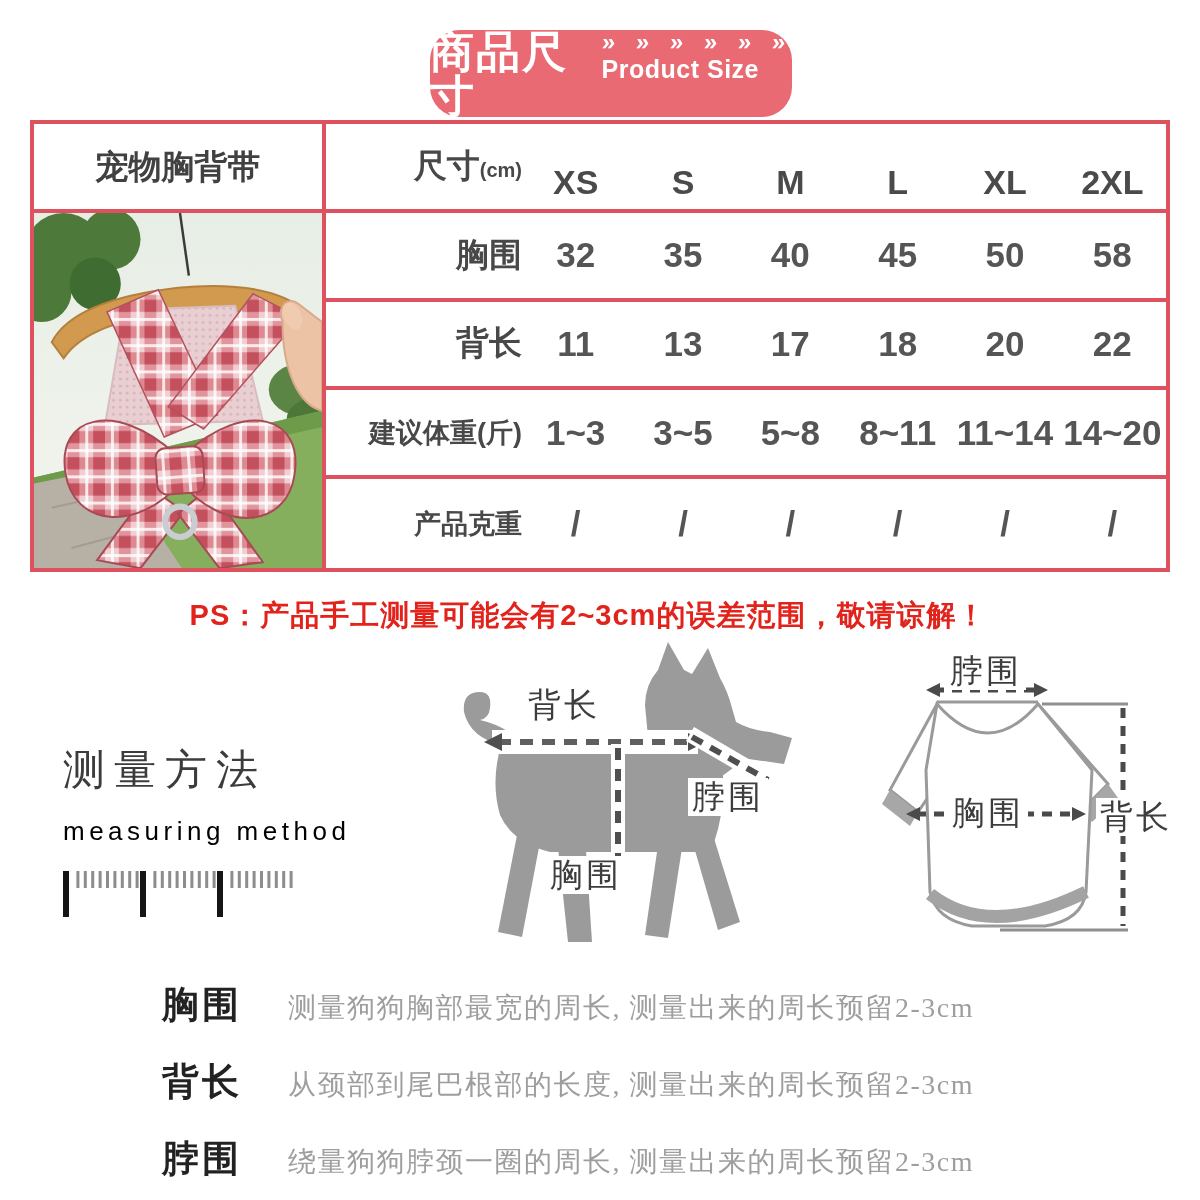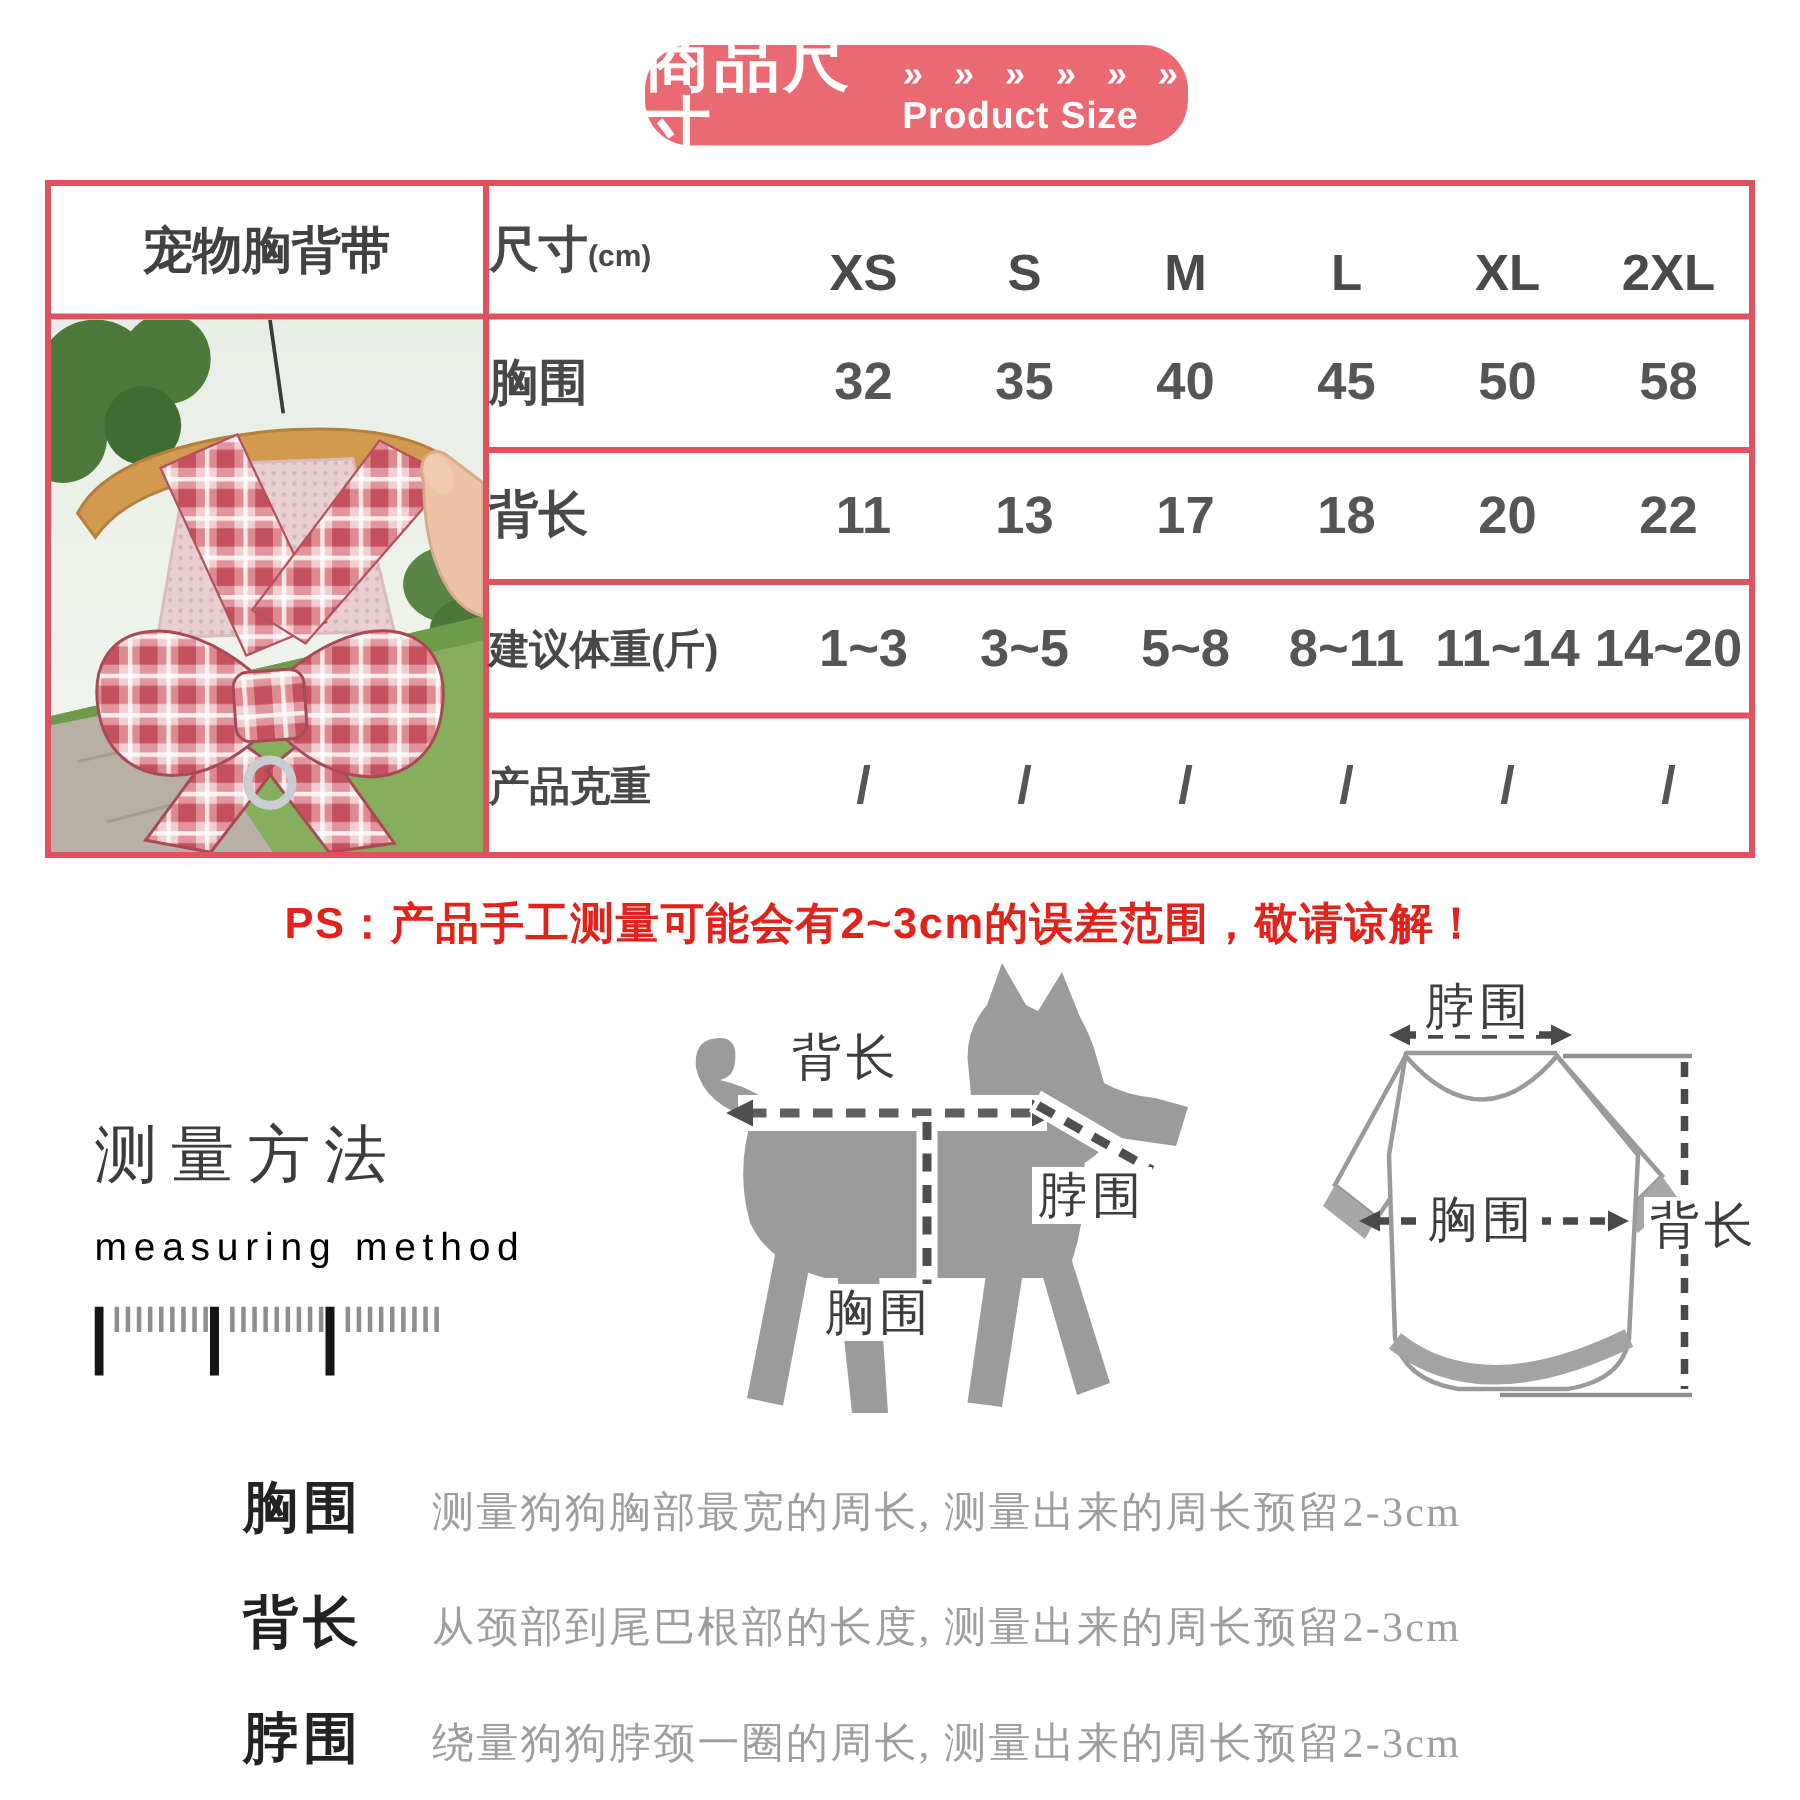--- a/index.html
+++ b/index.html
@@ -4,41 +4,41 @@
 <style>
   :root{
     --red:#de5260; --banner:#e96a73; --note:#e2231c;
     --ink:#4a4a4a; --gray:#9c9c9c; --sil:#9b9b9b;
   }
   *{margin:0;padding:0;box-sizing:border-box;}
   body{background:#fff;font-family:"Liberation Sans",sans-serif;}
   .page{position:relative;width:1200px;height:1200px;background:#fff;overflow:hidden;}
 
   
-  .banner{position:absolute;left:430px;top:30px;width:362px;height:67px;
-    background:var(--banner);border-radius:30px;display:flex;align-items:center;
+  .banner{position:absolute;left:430px;top:30px;width:362px;height:87px;
+    background:var(--banner);border-radius:30px;display:flex;align-items:flex-start;
     justify-content:center;gap:14px;color:#fff;}
   .banner-title{font-size:44px;font-weight:bold;letter-spacing:2px;line-height:1;}
   .banner-right{display:flex;flex-direction:column;align-items:flex-start;line-height:1;}
   .banner-chevrons{font-size:24px;font-weight:bold;letter-spacing:7px;transform:skewX(-6deg);white-space:nowrap;}
   .banner-sub{font-size:25px;font-weight:bold;margin-top:3px;letter-spacing:0.5px;}
 
   
   .size-table{position:absolute;left:30px;top:120px;width:1140px;height:452px;
     border:4px solid var(--red);display:grid;grid-template-columns:292px 1fr;background:#fff;}
   .left-col{display:grid;grid-template-rows:1fr 4fr;border-right:4px solid var(--red);}
   .title-cell{border-bottom:4px solid var(--red);display:flex;flex-direction:column;
     align-items:center;justify-content:center;color:#414141;font-size:33px;font-weight:bold;line-height:1.25;gap:34px;}
   .photo-cell{position:relative;overflow:hidden;}
   .photo-cell svg{display:block;width:100%;height:100%;}
   .right-col{display:grid;grid-template-rows:repeat(5,1fr);}
   .trow{display:grid;grid-template-columns:196px repeat(6,1fr);align-items:center;
     border-bottom:4px solid var(--red);color:var(--ink);}
   .trow:last-child{border-bottom:none;}
-  .tlabel{text-align:left;font-size:33px;font-weight:bold;color:#484848;white-space:nowrap;}
+  .tlabel{text-align:right;font-size:33px;font-weight:bold;color:#484848;white-space:nowrap;}
   .tlabel .unit{font-size:20px;font-weight:bold;}
   .tlabel.small{font-size:27px;}
   .tcell{text-align:center;font-size:35px;color:#555;font-weight:bold;}
   .tcell.hdr{font-size:34px;color:#4a4a4a;margin-top:32px;}
 
   
   .note{position:absolute;left:0;top:596px;width:1176px;text-align:center;
     color:var(--note);font-size:29px;font-weight:bold;letter-spacing:1px;}
 
   

